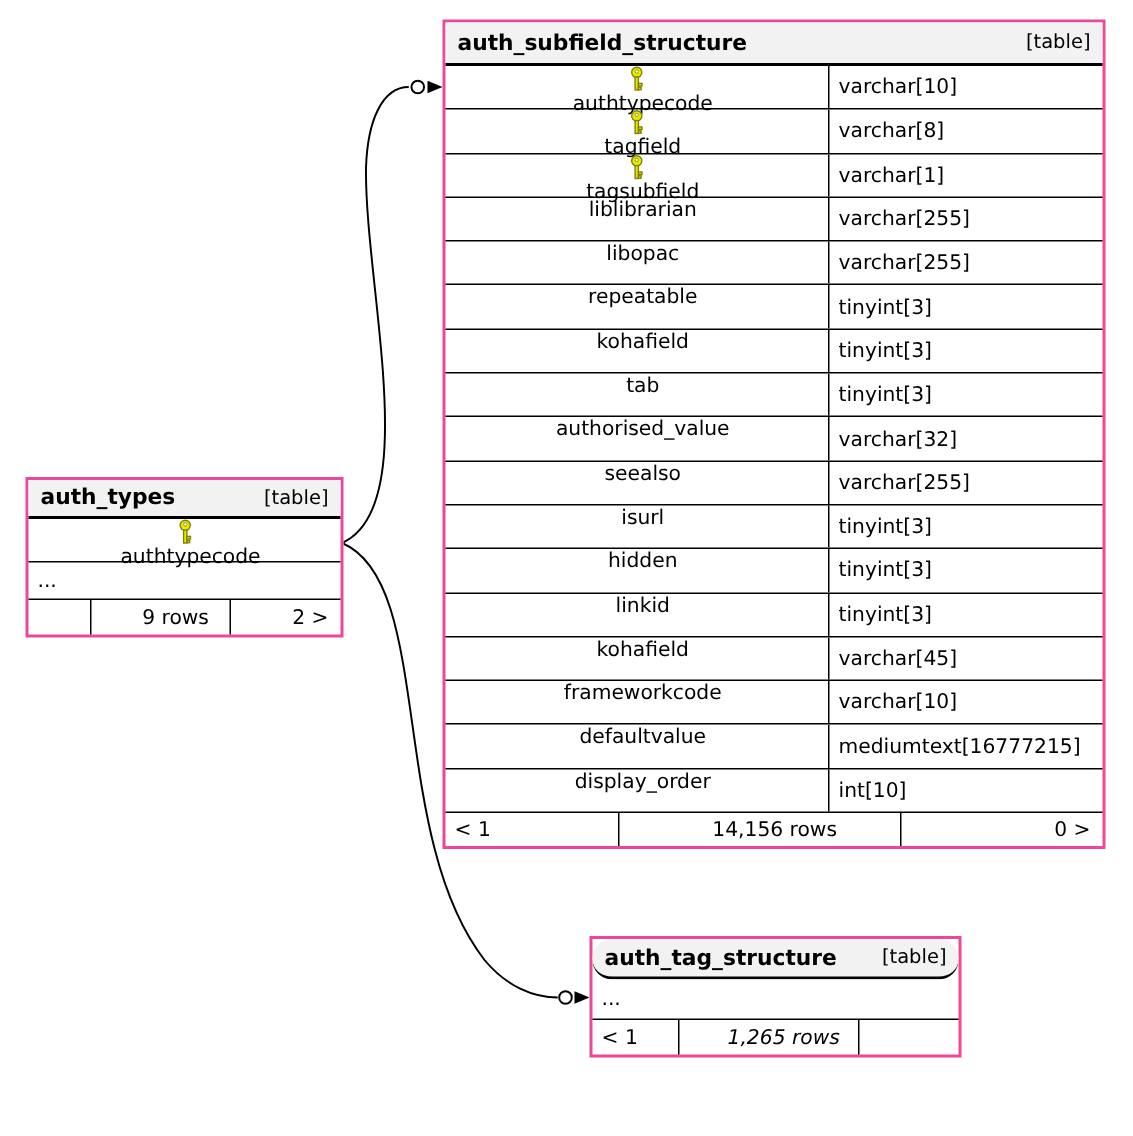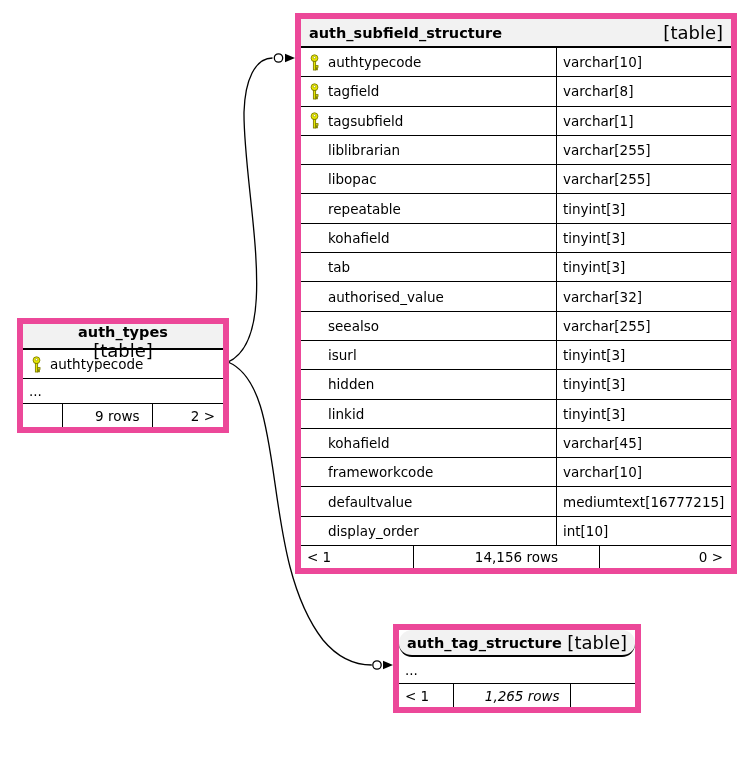--- a/index.html
+++ b/index.html
@@ -3,32 +3,32 @@
 <meta charset="utf-8">
 <style>
   html,body{margin:0;padding:0;background:#fff;}
   #canvas{
     position:relative;width:755px;height:757px;background:#ffffff;
     font-family:"DejaVu Sans", sans-serif;color:#000;overflow:hidden;
   }
   svg.rel-overlay{position:absolute;left:0;top:0;z-index:0;pointer-events:none;}
   .db-table{
     position:absolute;z-index:1;background:#ffffff;
-    border:6px solid #ec4899;box-sizing:border-box;font-size:13.5px;
+    border:2px solid #ec4899;box-sizing:border-box;font-size:13.5px;
   }
   .tbl-header{
     display:flex;justify-content:space-between;align-items:center;
     background:#f2f2f2;border-bottom:2px solid #000;padding:0 8px;
   }
   .tbl-title{font-weight:bold;font-size:14.5px;}
-  .tbl-badge{font-size:18px;}
+  .tbl-badge{font-size:13px;}
   .field-row{display:flex;align-items:stretch;border-bottom:1px solid #000;box-sizing:border-box;}
   .field-row:last-of-type{border-bottom:1px solid #000;}
   .cell{display:flex;align-items:center;box-sizing:border-box;}
-  .cell.name{padding-left:8px;}
+  .cell.name{padding-left:8px;flex-direction:column;}
   .keyslot{display:inline-flex;width:19px;align-items:center;flex:none;}
   .ellipsis-row{display:flex;align-items:center;border-bottom:1px solid #000;padding-left:6px;box-sizing:border-box;}
   .tbl-footer{display:flex;align-items:stretch;box-sizing:border-box;gap:20px;}
   .tbl-footer .fcell{display:flex;align-items:center;box-sizing:border-box;}
   .fcell.left{justify-content:flex-start;padding-left:6px;border-right:1px solid #000;}
   .fcell.center{justify-content:center;border-right:1px solid #000;}
   .fcell.right{justify-content:flex-end;padding-right:8px;}
 
   
   #t-subfield{left:295px;top:13px;width:442px;}
@@ -36,21 +36,21 @@
   #t-subfield .field-row{height:29.3px;}
   #t-subfield .cell.name{width:256px;border-right:1px solid #000;}
   #t-subfield .cell.type{flex:1;padding-left:6px;}
   #t-subfield .tbl-footer{height:22px;}
   #t-subfield .fcell.left{flex-basis:29%;}
   #t-subfield .fcell.center{flex-basis:42.5%;}
   #t-subfield .fcell.right{flex-basis:28.5%;}
 
   
   #t-types{left:17px;top:318px;width:212px;}
-  #t-types .tbl-header{height:24px;flex-direction:column;}
+  #t-types .tbl-header{height:24px;}
   #t-types .field-row{height:29px;}
   #t-types .cell.name{flex:1;padding-left:8px;}
   #t-types .ellipsis-row{height:25px;}
   #t-types .tbl-footer{height:23px;}
   #t-types .fcell.left{flex-basis:24.5%;}
   #t-types .fcell.center{flex-basis:44.5%;}
   #t-types .fcell.right{flex-basis:31%;}
 
   
   #t-tag{left:393px;top:624px;width:248px;}

